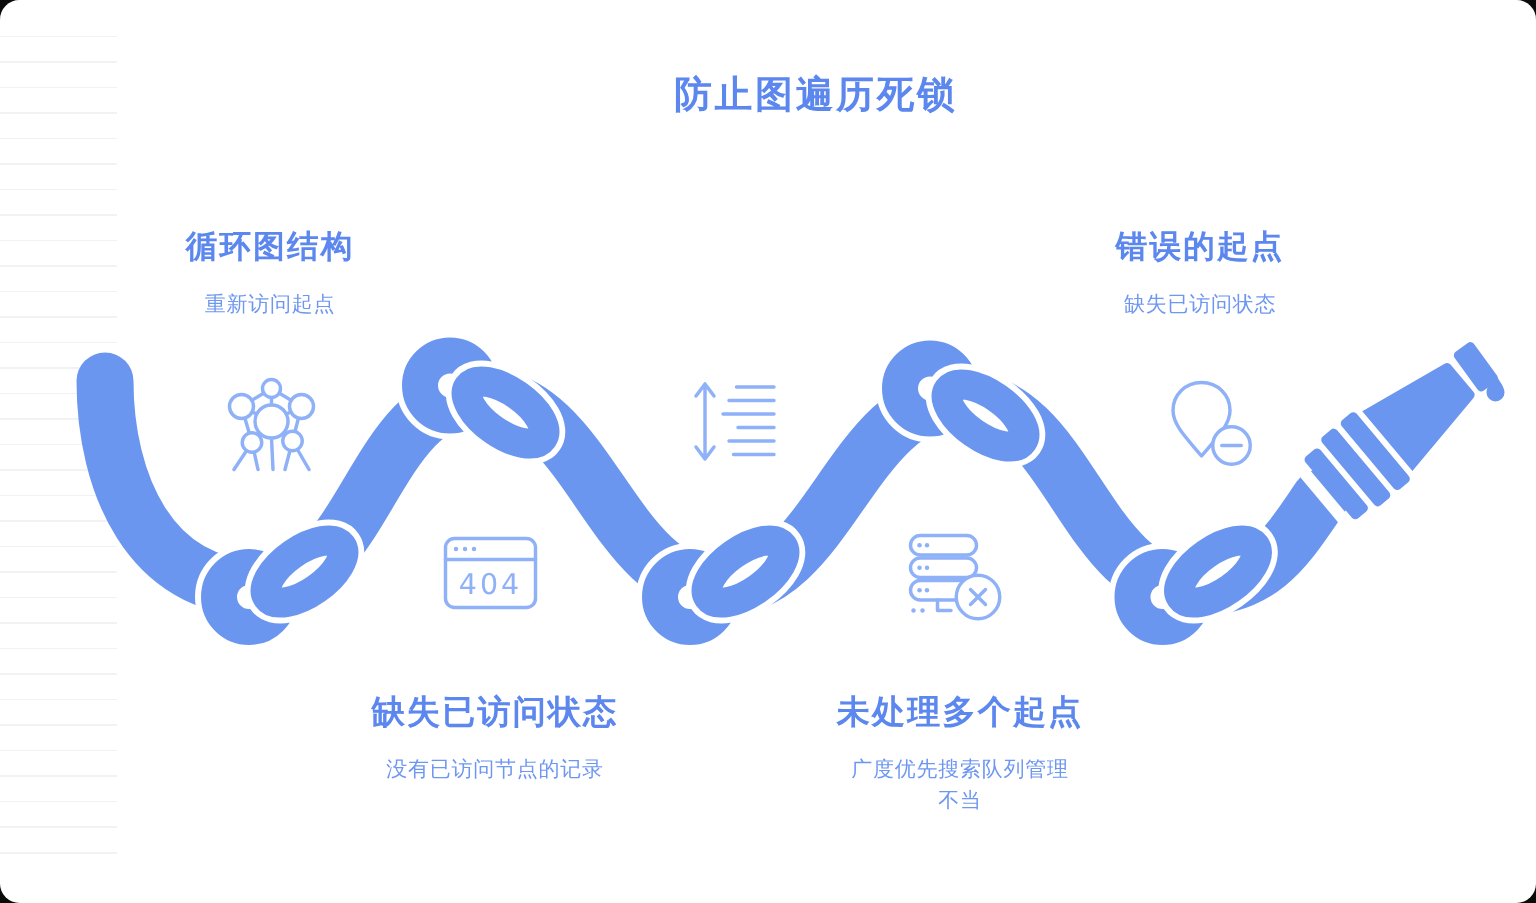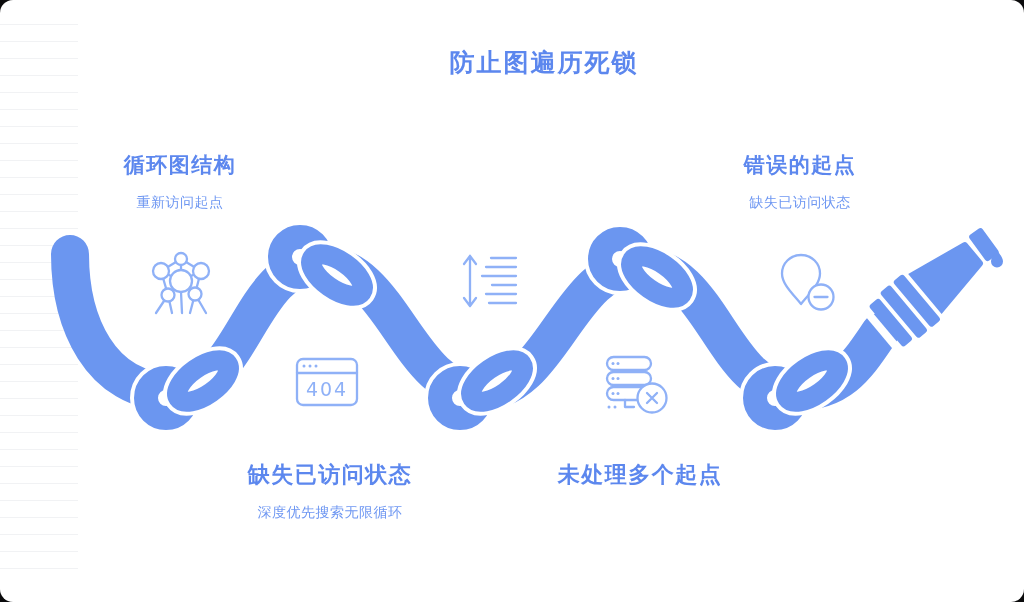--- a/index.html
+++ b/index.html
@@ -161,20 +161,21 @@
   <div class="section top" style="left:492px">
   </div>
 
   <div class="section top" style="left:800px">
     <div class="heading">错误的起点</div>
     <div class="subtext">缺失已访问状态</div>
   </div>
 
   <div class="section bottom" style="left:330px">
     <div class="heading">缺失已访问状态</div>
-    <div class="subtext">深度优先搜索无限循环</div>
+    <div class="subtext">没有已访问节点的记录</div>
   </div>
 
   <div class="section bottom" style="left:640px">
     <div class="heading">未处理多个起点</div>
+    <div class="subtext narrow">广度优先搜索队列管理不当</div>
   </div>
 
 </div>
 
 </body></html>

